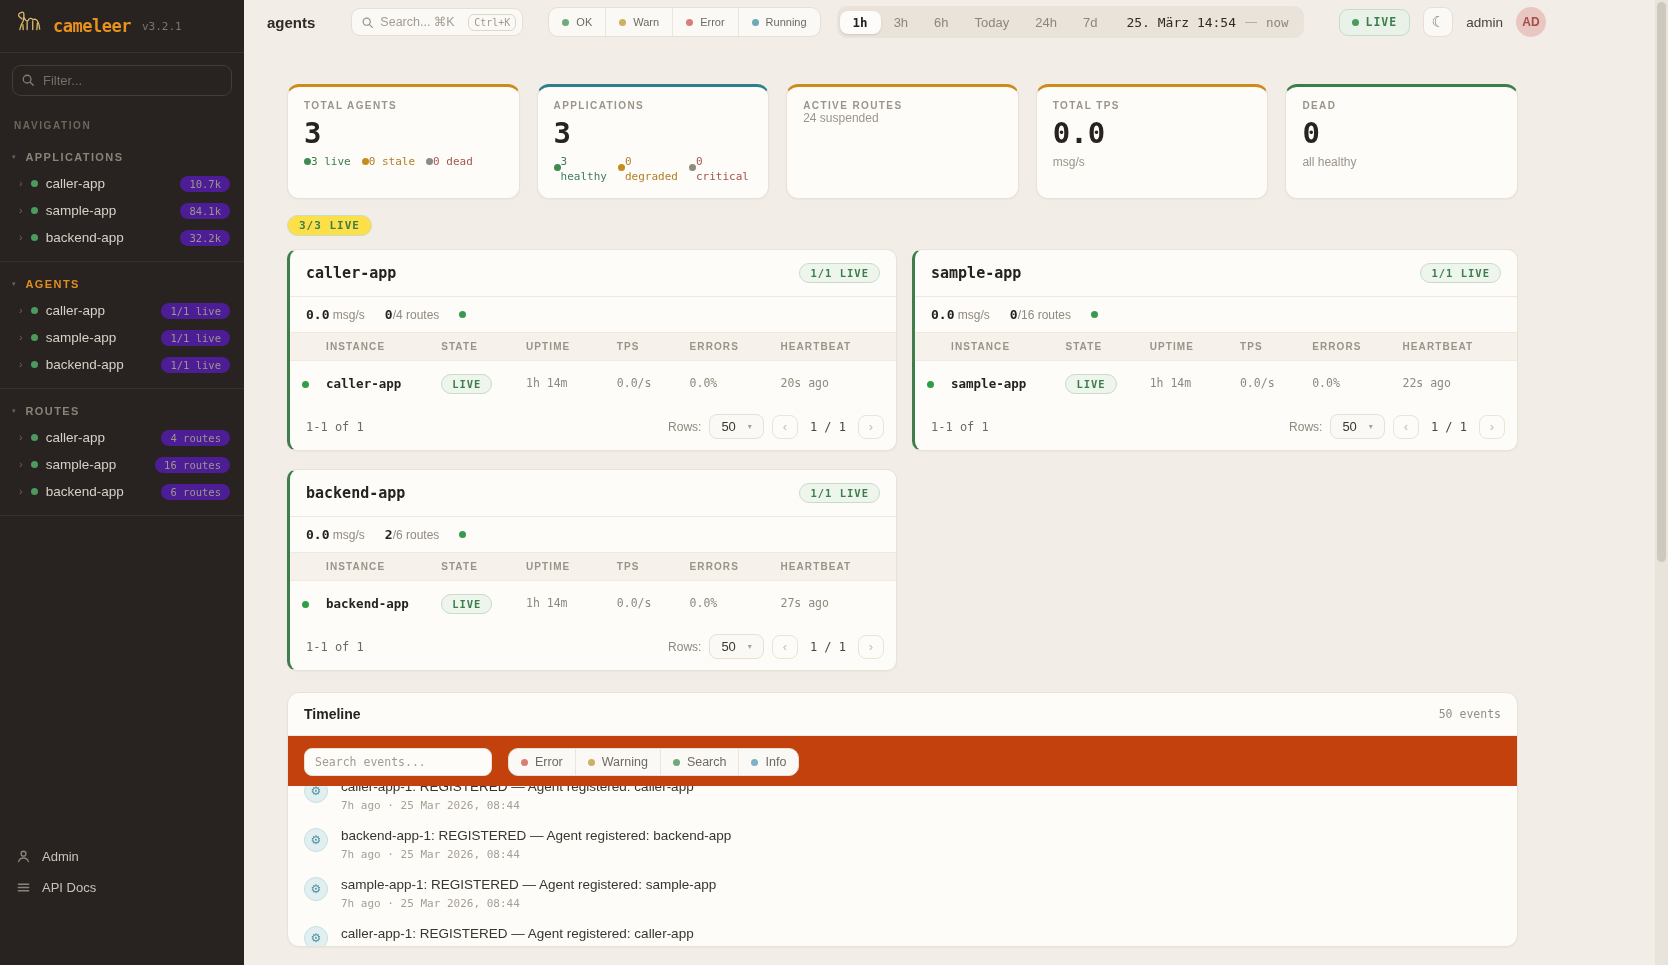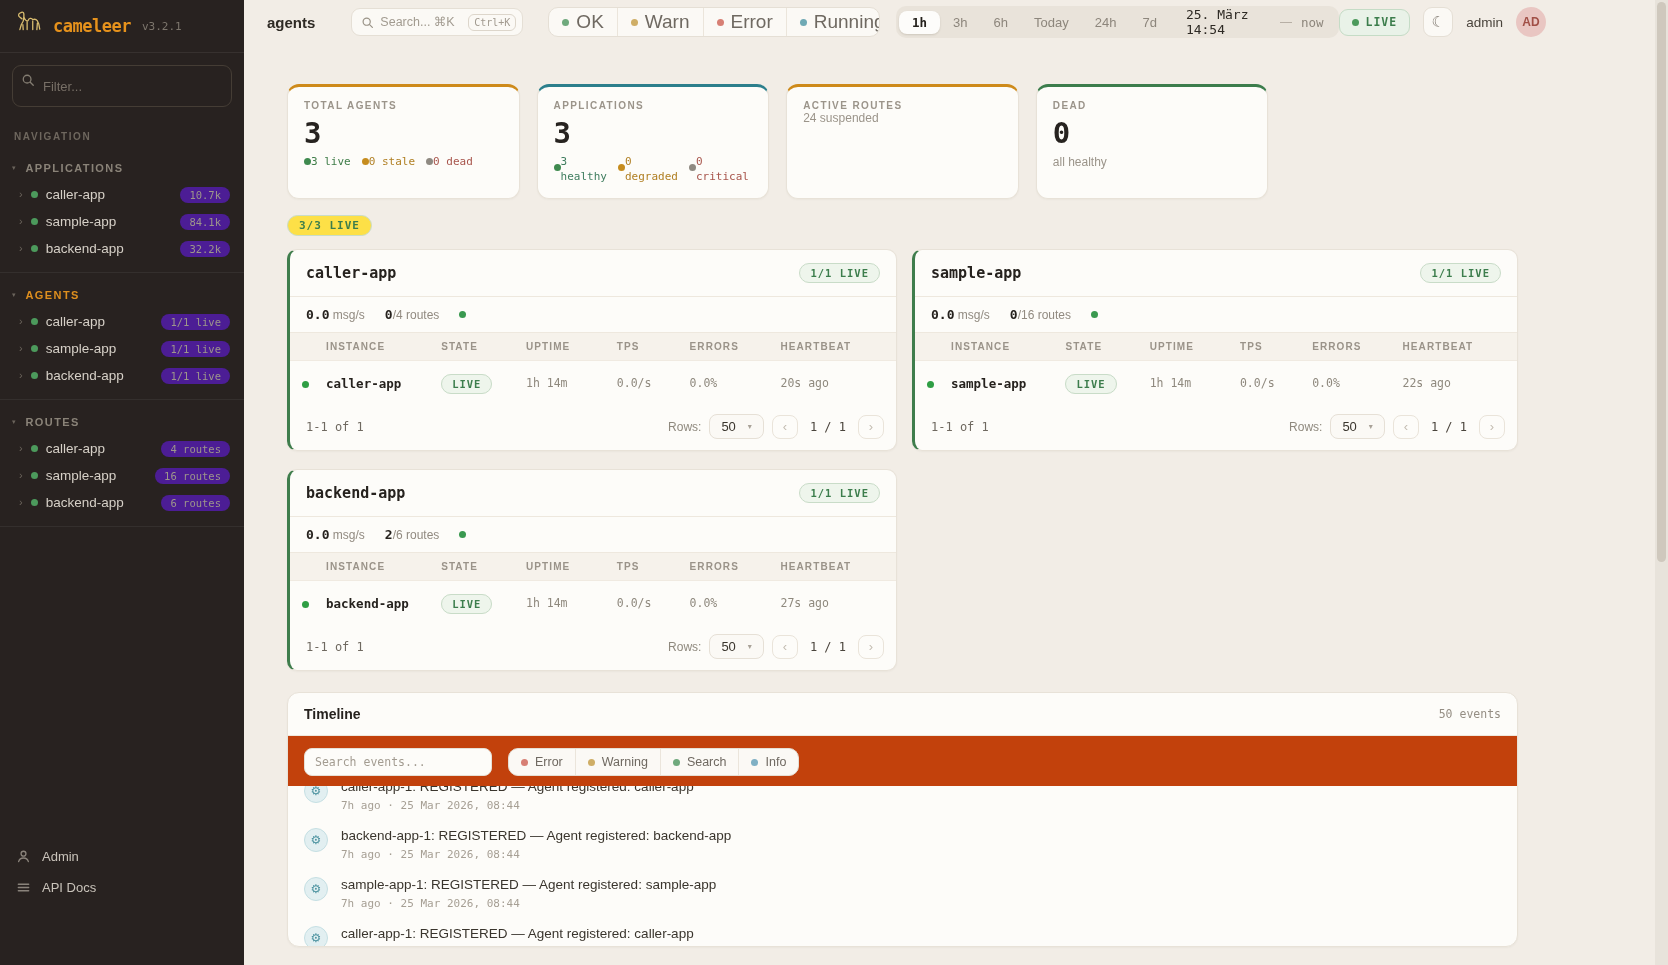--- a/index.html
+++ b/index.html
@@ -13,21 +13,21 @@
   }
   .mono { font-family:"DejaVu Sans Mono", monospace; }
 
   
   .sidebar { width:244px; flex:none; background:#282220; display:flex; flex-direction:column; color:#d6d0c7; }
   .logo-row { height:53px; padding:0 14px; display:flex; align-items:center; gap:9px; border-bottom:1px solid rgba(255,255,255,.07); flex:none; }
   .brand-name { font-family:"DejaVu Sans Mono", monospace; font-weight:700; font-size:17px; color:#e6921c; letter-spacing:-.5px; }
   .brand-ver { font-family:"DejaVu Sans Mono", monospace; font-size:11px; color:#7d766d; margin-left:2px; }
   .filter-wrap { margin:12px 12px 4px; position:relative; }
   .filter-wrap svg { position:absolute; left:9px; top:8px; }
-  .filter-input { width:100%; height:42px; background:transparent; border:1px solid #453d35; border-radius:9px; color:#cfc9c0; padding:0 10px 0 30px; font-size:13px; font-family:"Liberation Sans",sans-serif; outline:none; }
+  .filter-input { width:100%; height:31px; background:transparent; border:1px solid #453d35; border-radius:9px; color:#cfc9c0; padding:0 10px 0 30px; font-size:13px; font-family:"Liberation Sans",sans-serif; outline:none; }
   .filter-input::placeholder { color:#776f66; }
   .nav-label { margin:20px 14px 4px; font-size:10px; font-weight:700; letter-spacing:1.6px; color:#6e675e; }
   .side-section { padding:8px 0 10px; border-bottom:1px solid rgba(255,255,255,.06); }
   .side-section:last-of-type { border-bottom:none; }
   .sec-head { display:flex; align-items:center; gap:10px; padding:8px 14px 7px 12px; cursor:pointer; }
   .sec-caret { font-size:7px; color:#6b645c; }
   .sec-label { font-size:11px; font-weight:700; letter-spacing:1.4px; color:#8a8378; }
   .side-section.active .sec-label { color:#de8f1e; }
   .side-item { display:flex; align-items:center; gap:8px; padding:4px 14px 4px 19px; height:27px; cursor:pointer; }
   .item-chev { color:#6b645c; font-size:11px; line-height:1; }
@@ -39,21 +39,21 @@
 
   
   .main { flex:1; display:flex; flex-direction:column; min-width:0; }
   .topbar { height:44px; flex:none; display:flex; align-items:center; padding:0 122px 0 23px; }
   .page-title { font-size:15px; font-weight:700; color:#2e2a24; margin-right:36px; }
   .search-pill { width:172px; height:28px; display:flex; align-items:center; gap:6px; background:#fbf9f5; border:1px solid #e5dfd5; border-radius:9px; padding:0 6px 0 9px; margin-right:25px; }
   .search-input { border:none; background:transparent; outline:none; flex:1; min-width:0; font-size:12.5px; color:#5a544b; font-family:"Liberation Sans",sans-serif; }
   .search-input::placeholder { color:#a29b90; }
   .kbd { font-family:"DejaVu Sans Mono",monospace; font-size:10px; color:#a29b90; border:1px solid #ddd6cb; border-radius:6px; padding:2px 5px; }
   .chip-group { display:flex; align-items:stretch; background:#fbf9f5; border:1px solid #e5dfd5; border-radius:10px; overflow:hidden; height:30px; margin-right:16px; }
-  .chip { display:flex; align-items:center; gap:7px; padding:6px 13px; font-size:19px; color:#6f6961; cursor:pointer; border-left:1px solid #ebe5db; }
+  .chip { display:flex; align-items:center; gap:7px; padding:6px 13px; font-size:11px; color:#6f6961; cursor:pointer; border-left:1px solid #ebe5db; }
   .chip:first-child { border-left:none; }
   .dot { width:7px; height:7px; border-radius:50%; flex:none; }
   .time-group { display:flex; align-items:center; background:#e9e3da; border-radius:10px; padding:3px; height:32px; }
   .time-btn { padding:4px 13px; font-size:13px; color:#8d867c; border-radius:8px; cursor:pointer; border:none; background:transparent; font-family:"Liberation Sans",sans-serif; }
   .time-btn.active { background:#fdfcfa; color:#25211c; font-weight:700; font-family:"DejaVu Sans Mono",monospace; font-size:12.5px; box-shadow:0 1px 2px rgba(60,50,30,.15); }
   .time-display { display:flex; align-items:center; gap:9px; margin:0 12px 0 16px; cursor:pointer; }
   .time-date { font-family:"DejaVu Sans Mono",monospace; font-size:13px; color:#2e2a24; }
   .time-sep { color:#b0a99e; font-size:12px; }
   .time-now { font-family:"DejaVu Sans Mono",monospace; font-size:12.5px; color:#8d867c; }
   .top-right { margin-left:auto; display:flex; align-items:center; gap:13px; }
@@ -352,20 +352,25 @@
               </span>
             </span>
         </div>
       </div>
 
       <div class="card stat-card" style="border-top-color: rgb(206, 138, 26);">
         <div class="stat-label">ACTIVE ROUTES</div>
         <div class="stat-sub">24 suspended</div>
       </div>
 
+      <div class="card stat-card" style="border-top-color: rgb(206, 138, 26);">
+        <div class="stat-label">TOTAL TPS</div>
+        <div class="stat-value">0.0</div>
+        <div class="stat-sub">msg/s</div>
+      </div>
 
       <div class="card stat-card" style="border-top-color: rgb(60, 125, 76);">
         <div class="stat-label">DEAD</div>
         <div class="stat-value">0</div>
         <div class="stat-sub">all healthy</div>
       </div>
     </div>
 
     <span class="summary-badge">3/3 LIVE</span>
 

